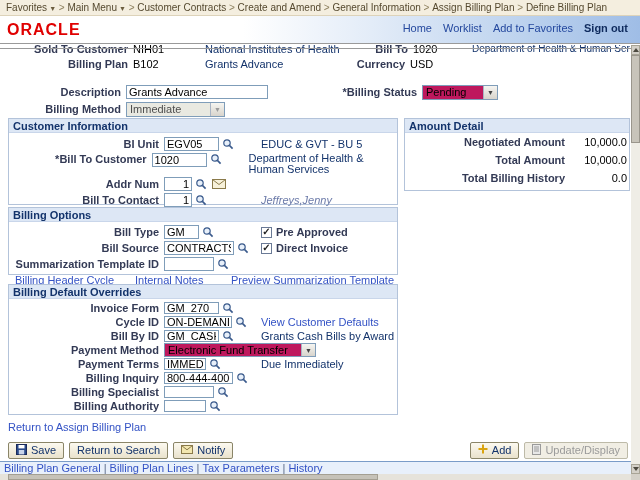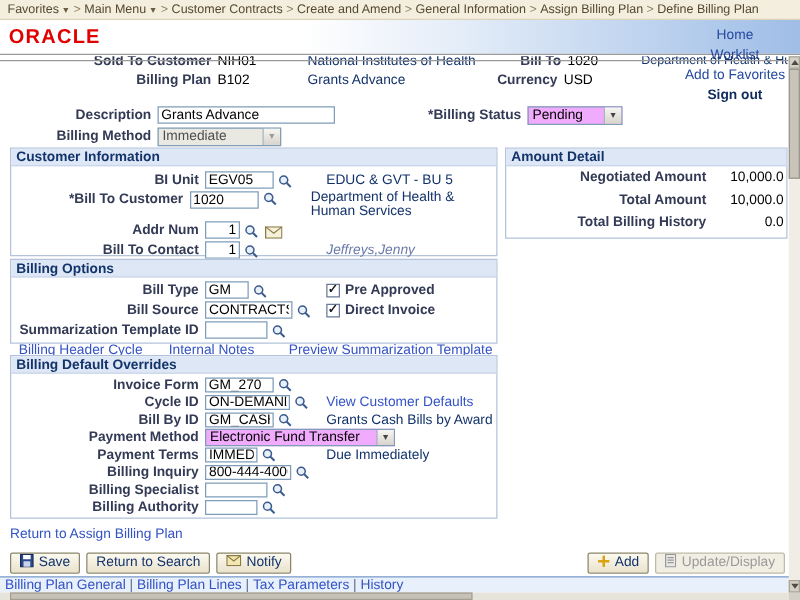--- a/index.html
+++ b/index.html
@@ -15,44 +15,44 @@
   .bc-item { color:#55492f; cursor:pointer; }
   .bc-item + .bc-item::before { content:"\00a0>\00a0"; color:#8d805f; cursor:default; }
   .caret { font-size:7px; color:#6b5d3f; margin-left:2px; }
 
   
   .header { position:absolute; top:16px; left:0; right:0; height:28px;
     background:linear-gradient(90deg,#ffffff 0%,#ffffff 38%,#e3ecf8 58%,#bcd2ee 82%,#9fbde6 100%);
     border-bottom:1px solid #9a9a9a; }
   .logo { position:absolute; left:7px; top:5px; color:#e00000; font-weight:bold;
     font-size:16px; letter-spacing:1px; }
-  .hlinks { position:absolute; right:12px; top:6px; display:flex; gap:4px; align-items:center;flex-direction:column; }
+  .hlinks { position:absolute; right:12px; top:6px; display:flex; gap:11px; align-items:center; }
   .hlink { color:#24489e; cursor:pointer; }
   .signout { color:#0f2b5e; font-weight:bold; cursor:pointer; }
 
   
   .summary { position:absolute; top:45px; left:0; right:10px; height:34px; overflow:hidden; }
   .srow { position:relative; height:15px; line-height:14px; }
   .srow:first-child { margin-top:-3px; }
-  .s-abs { position:absolute; white-space:nowrap;margin-left:41px; }
+  .s-abs { position:absolute; white-space:nowrap; }
   .slabel { font-weight:bold; color:#333a55; text-align:right; }
   .sval { color:#000; }
   .sdesc { color:#13336B; }
   .cutline { position:absolute; top:48px; left:0; right:9px; border-top:1px solid #9a9a9a; }
 
   
   .flabel { width:153px; text-align:right; font-weight:bold; color:#333a55;
     padding-right:5px; white-space:nowrap; }
   .frow { display:flex; align-items:center; height:16px; }
   .frow.tight { height:14px; }
-  .farea { display:flex; align-items:flex-end; gap:2px; min-width:97px; }
+  .farea { display:flex; align-items:center; gap:2px; min-width:97px; }
   .fdesc { color:#13336B; white-space:nowrap; }
   .tin { height:14px; border:1px solid #7f9db9; font-size:11px; font-family:inherit;
     padding:0 2px; color:#000; background:#fff; }
-  .dd { display:inline-flex; align-items:center; border:1px solid #7f9db9; background:#f0abfc;
+  .dd { display:inline-flex; align-items:center; border:1px solid #7f9db9; background:#be185d;
     height:15px; cursor:pointer; }
   .dd-text { padding:0 3px; flex:1; white-space:nowrap; overflow:hidden; color:#000; }
   .dd-btn { width:14px; align-self:stretch; background:linear-gradient(#f6f5f1,#d8d4cc);
     border-left:1px solid #a9b4c4; display:flex; align-items:center; justify-content:center;
     font-size:7px; color:#444; }
   .dd.disabled { background:#e9e9e1; }
   .dd.disabled .dd-text { color:#4d4d4d; }
   .dd.disabled .dd-btn { color:#9b9b9b; }
   .row-desc { position:absolute; top:84px; left:0; display:flex; align-items:center; height:16px; }
   .row-desc .flabel, .row-method .flabel { width:126px; }

